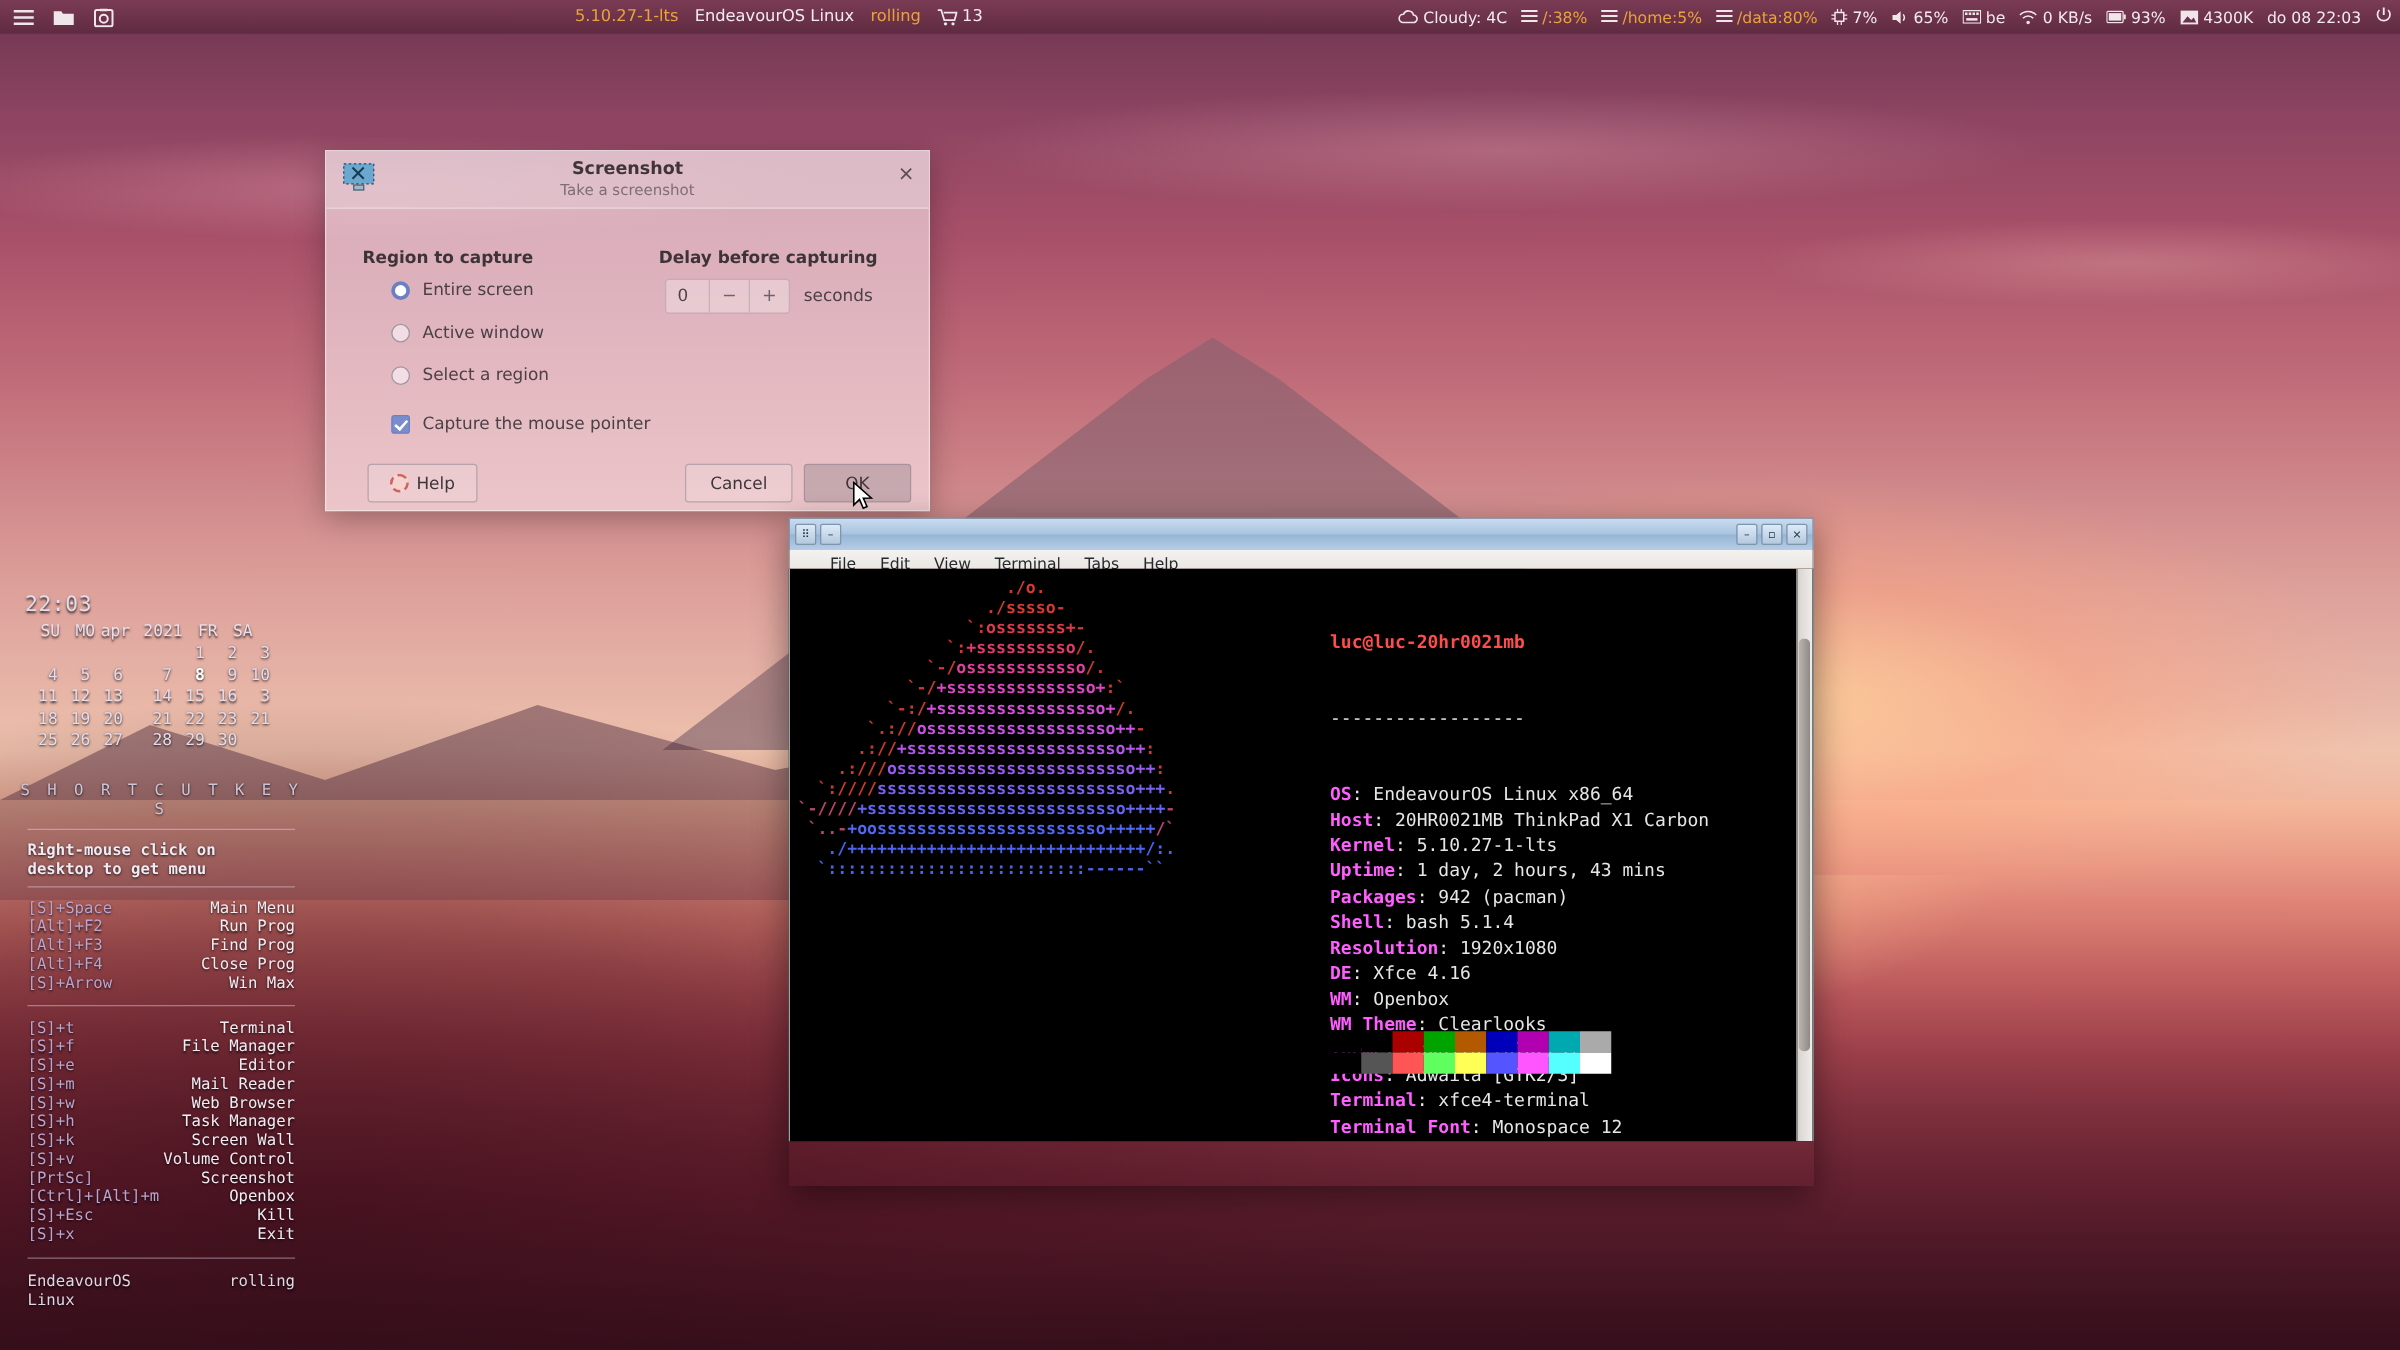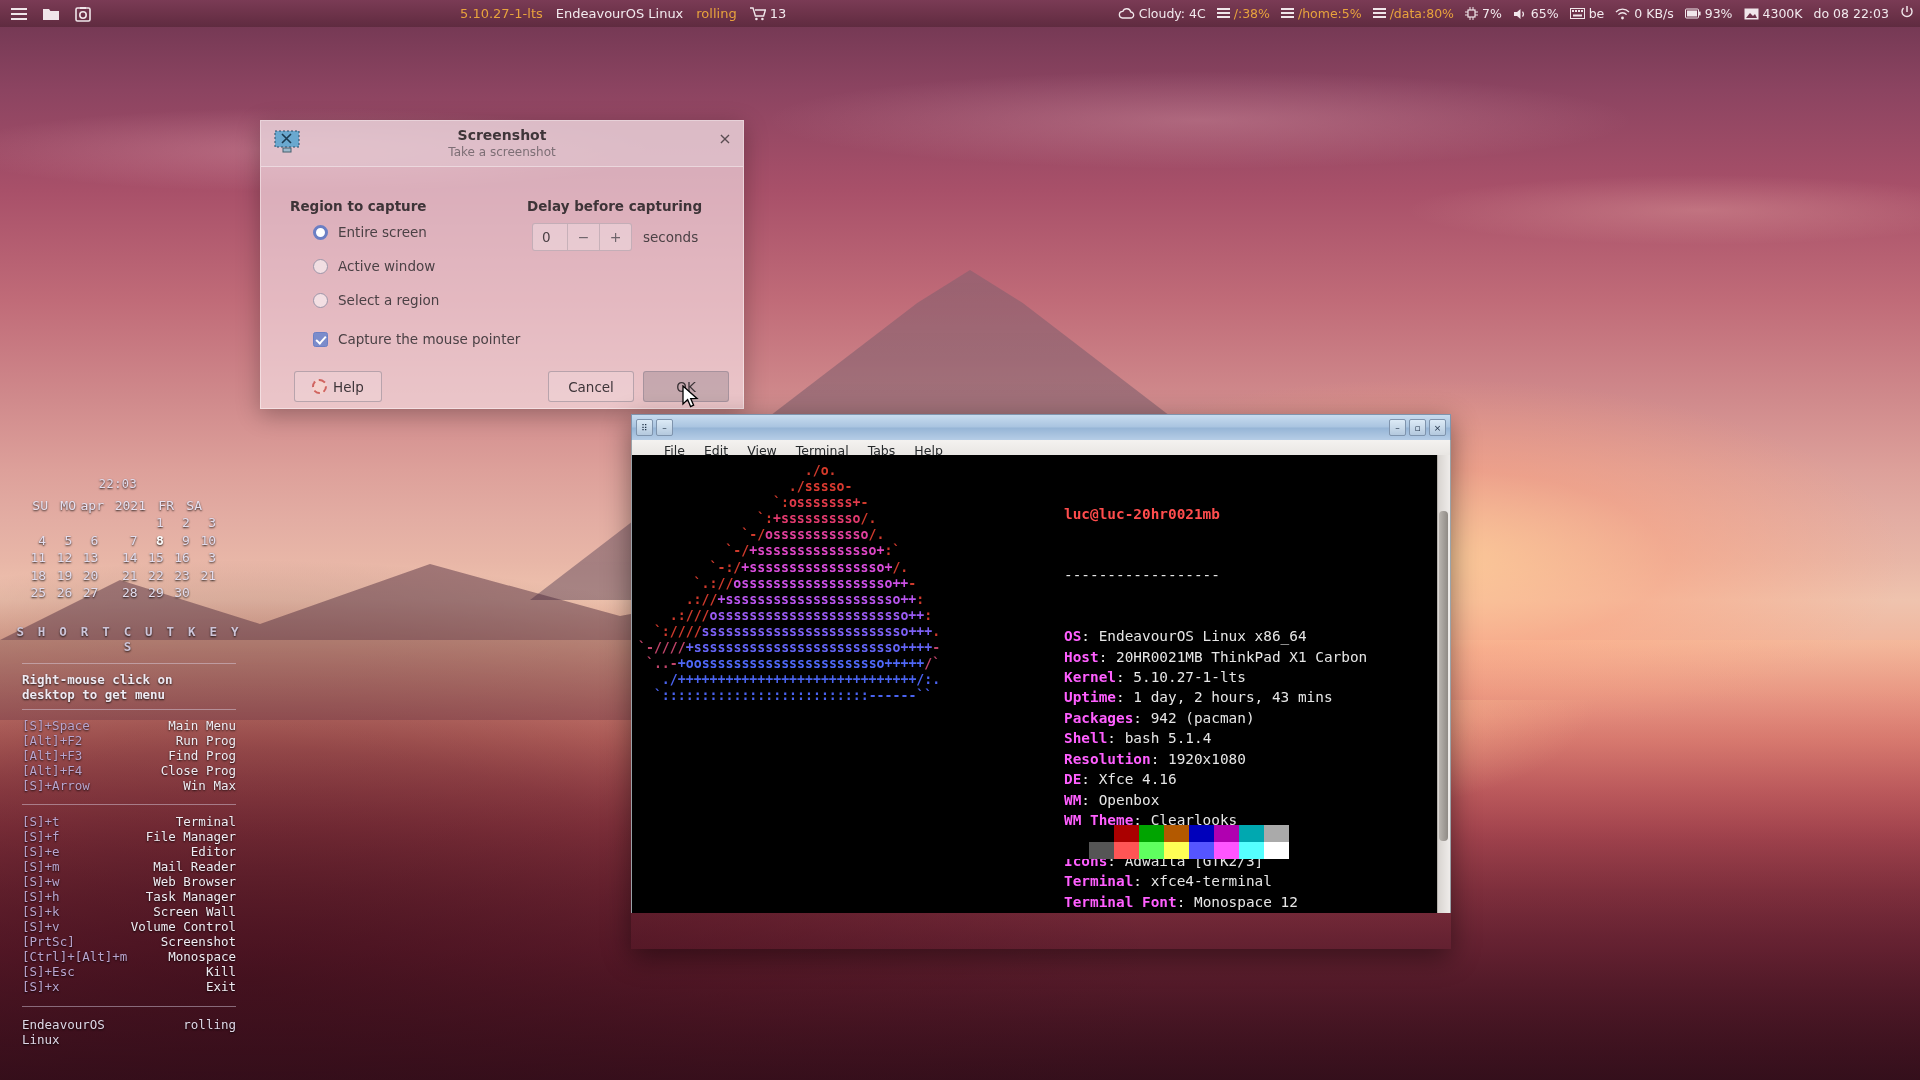--- a/index.html
+++ b/index.html
@@ -91,38 +91,38 @@
 
   
   #conky-cal {
     position: absolute; left: 20px; top: 476px;
     color: #e2dced;
     font-family: "DejaVu Sans Mono", monospace;
     font-size: 13px; line-height: 17.5px;
     text-shadow: 0 1px 2px rgba(0,0,0,.85);
     z-index: 5;
   }
-  #cal-time { text-align: center; width: 196px; font-size: 12px; margin-bottom: 3px; letter-spacing: .5px; }
+  #cal-time { text-align: left; width: 196px; font-size: 17px; margin-bottom: 3px; letter-spacing: .5px; }
   .cal-row { display: flex; width: 196px; }
   .cal-cell { width: 28px; text-align: right; }
   .cal-hdr { color: #e6e0f0; }
   .cal-today { color: #ffffff; font-weight: bold; }
 
   
   #conky-keys {
     position: absolute; left: 16px; top: 624px;
     width: 226px;
     font-family: "DejaVu Sans Mono", monospace;
     font-size: 12.5px; line-height: 15px;
     text-shadow: 0 1px 2px rgba(0,0,0,.8);
     z-index: 5;
   }
   #keys-title {
     text-align: center; color: #cdc4d8; font-size: 12.5px;
-    letter-spacing: 3.2px; font-weight: bold; padding-bottom: 6px;
+    letter-spacing: 3.2px; font-weight: normal; padding-bottom: 6px;
   }
   .hr { height: 1px; background: rgba(225,215,235,.45); margin: 3px 6px 8px 6px; }
   #keys-note { color: #efeaf3; font-weight: bold; padding: 0 6px 4px 6px; line-height: 15px; }
   .krow { display: flex; justify-content: space-between; padding: 0 6px; line-height: 15px; }
   .kcombo { color: #b9a5cf; }
   .kdesc { color: #f0ecf3; }
   #keys-footer { display: flex; gap: 44px; padding: 0 6px; color: #ded7e6; }
 
   
   #shot-dialog {
@@ -549,21 +549,21 @@
       <div class="krow">
         <span class="kcombo">[S]+v</span>
         <span class="kdesc">Volume Control</span>
       </div>
       <div class="krow">
         <span class="kcombo">[PrtSc]</span>
         <span class="kdesc">Screenshot</span>
       </div>
       <div class="krow">
         <span class="kcombo">[Ctrl]+[Alt]+m</span>
-        <span class="kdesc">Monospace</span>
+        <span class="kdesc">Openbox</span>
       </div>
       <div class="krow">
         <span class="kcombo">[S]+Esc</span>
         <span class="kdesc">Kill</span>
       </div>
       <div class="krow">
         <span class="kcombo">[S]+x</span>
         <span class="kdesc">Exit</span>
       </div>
     </div>

